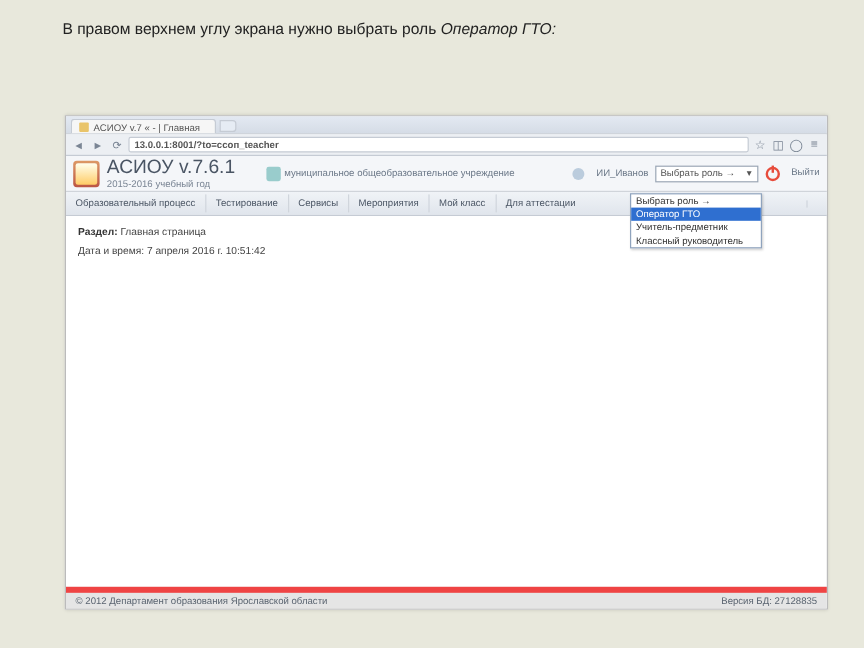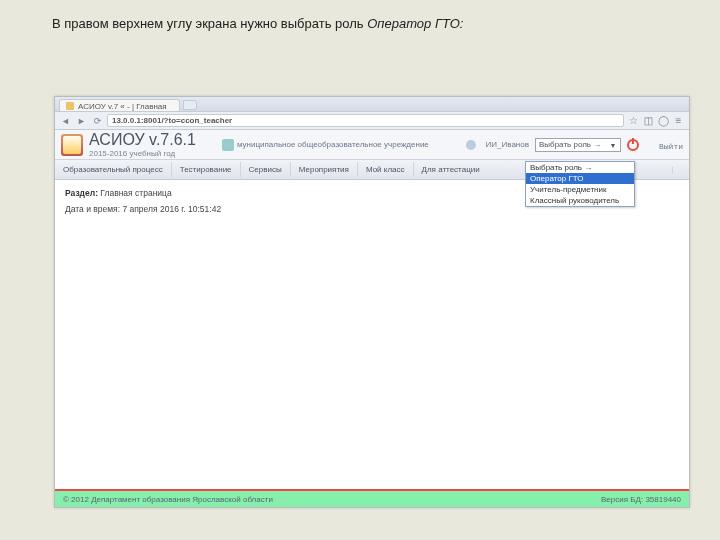--- a/index.html
+++ b/index.html
@@ -123,22 +123,22 @@
     display:flex; align-items:center;
     padding:0 3px;
     position:relative;
   }
   .rolebox .caret{
     position:absolute; right:2px; top:2px;
     width:10px;height:10px; text-align:center; line-height:10px;
     color:#555; font-size:7px;
   }
   .exit {
-    display:flex; align-items:flex-end; gap:20px;
-    font-size:8px; color:#6b7888;font-family:Liberation Mono, monospace;
+    display:flex; align-items:flex-start; gap:9px;
+    font-size:8px; color:#6b7888;
   }
   .exit-icon{
     width:12px;height:12px;border:2px solid #e74c3c;border-radius:50%;
     position:relative;
   }
   .exit-icon::after{ content:""; position:absolute; top:-3px; left:3px; width:2px; height:6px; background:#e74c3c;}
   
   .dropdown {
     position:absolute;
     top:31px; right:54px;
@@ -180,22 +180,22 @@
     padding: 8px 10px;
     font-size:8.5px;
     color:#444;
     position:relative;
   }
   .content .line1{ margin-bottom:6px;}
   .content .bold{ font-weight:bold; color:#333;}
   
   .footer {
     height: 18px;
-    background:#86efac;
-    border-top:2px solid #ef4444;
+    background:#e5e5e5;
+    border-top:5px solid #ef4444;
     display:flex; align-items:center;
     padding:0 8px;
     font-size:8px;
     color:#5a6470;
     text-align:center;
   }
   .footer .spacer{flex:1;}
 </style>
 </head>
 <body>
@@ -280,16 +280,16 @@
     </div>
     <div>
       <span>Дата и время:</span>
       <span>7 апреля 2016 г. 10:51:42</span>
     </div>
   </div>
 
   <div class="footer">
     <span>© 2012 Департамент образования Ярославской области</span>
     <div class="spacer"></div>
-    <span>Версия БД: 35819440</span>
+    <span>Версия БД: 27128835</span>
   </div>
 
 </div>
 
 </body></html>

